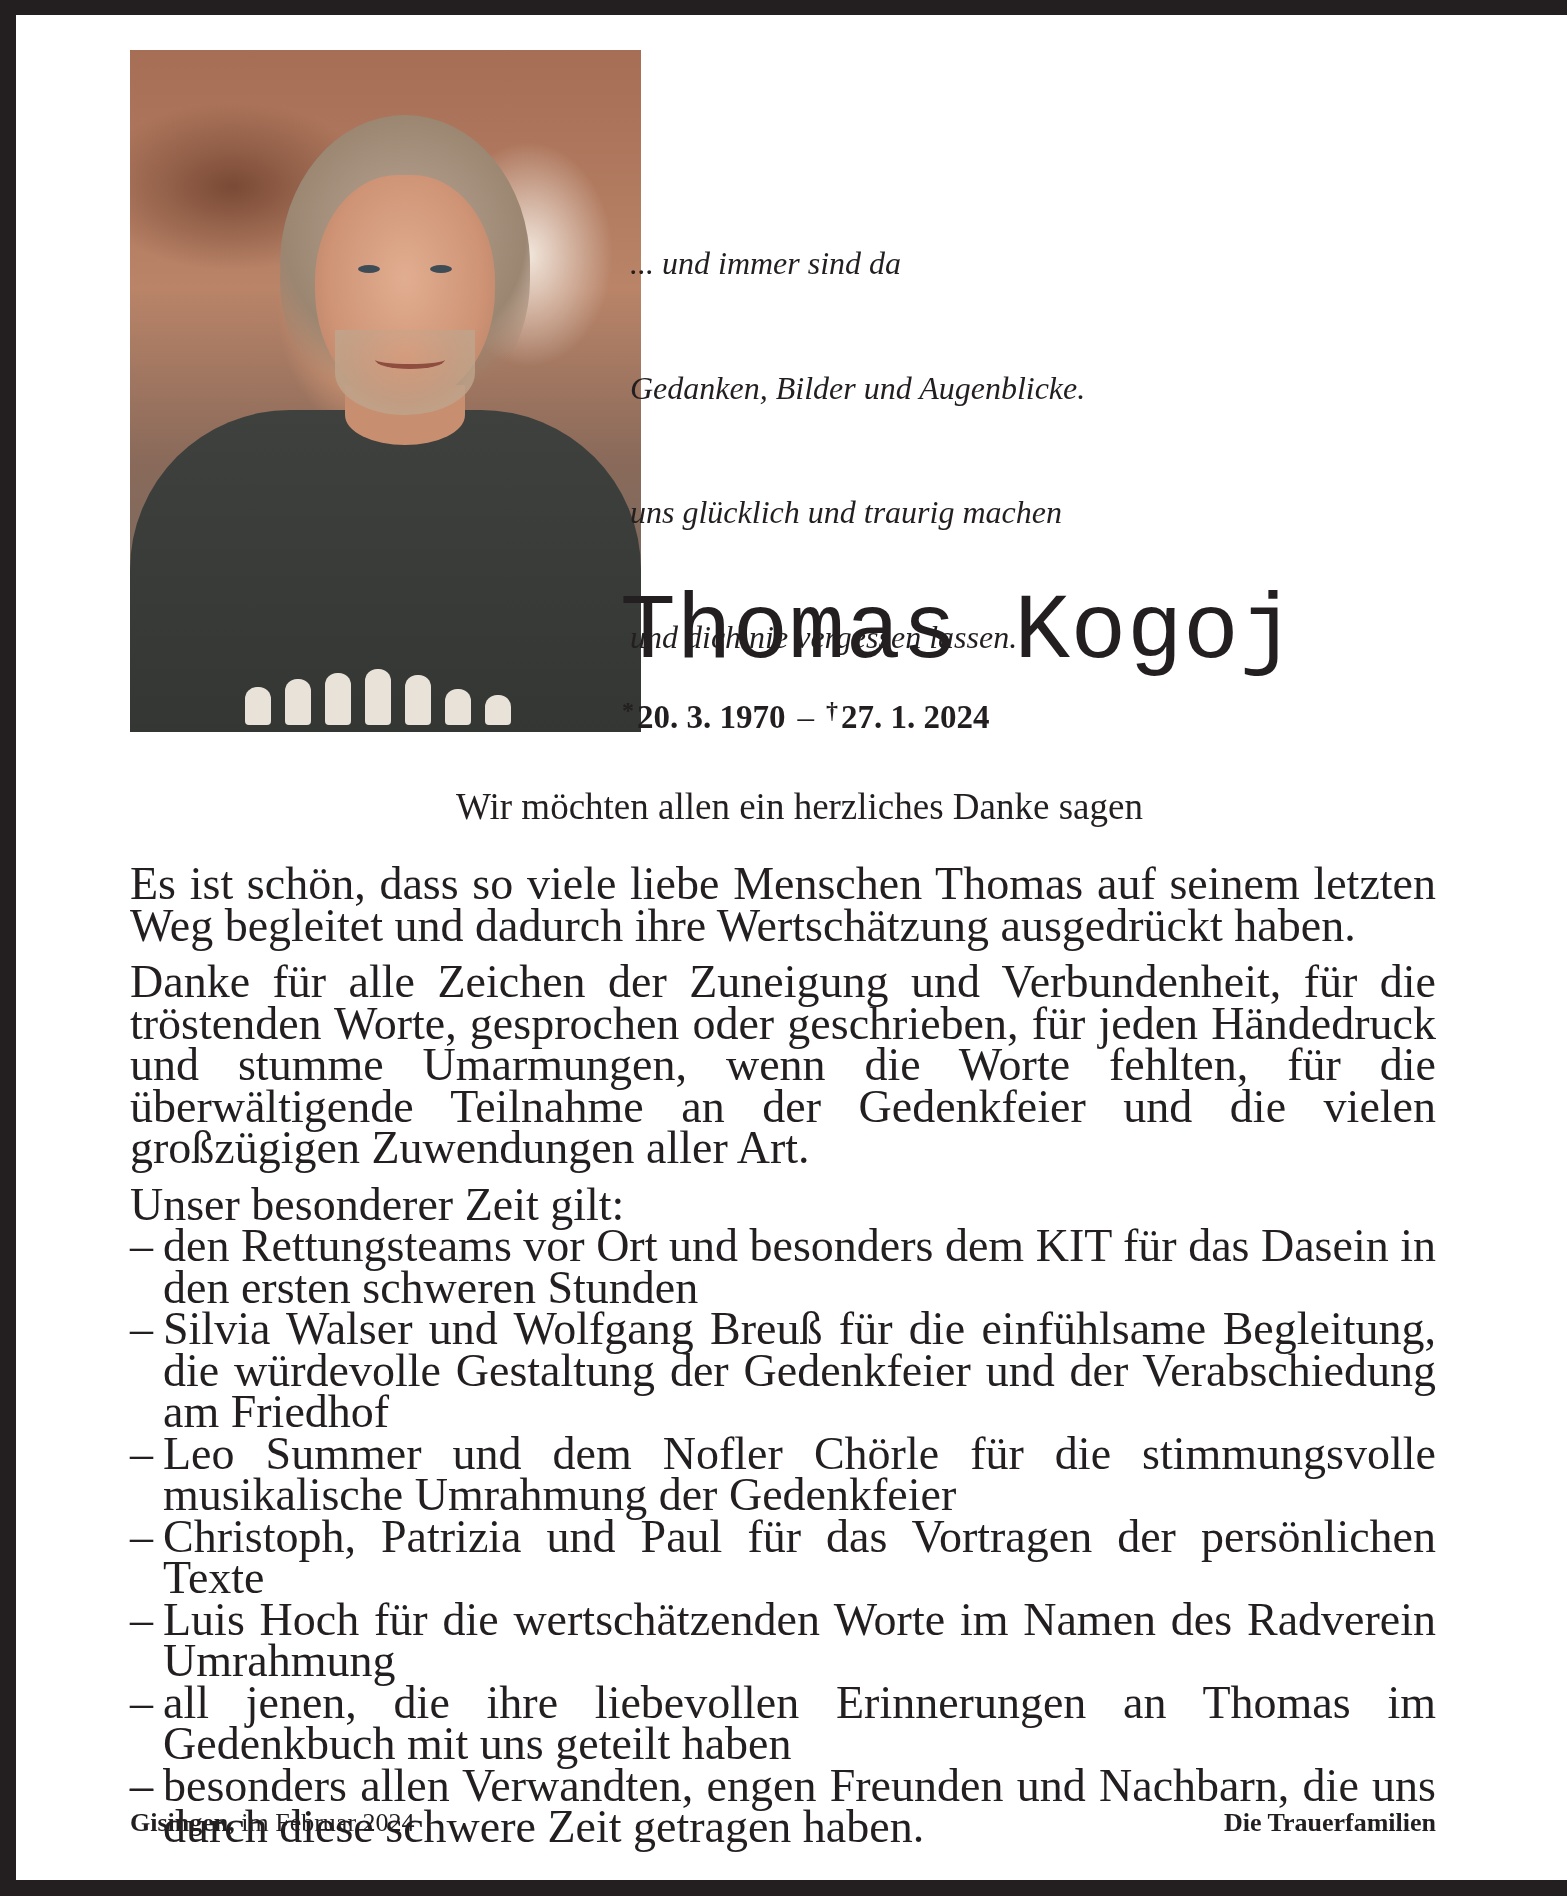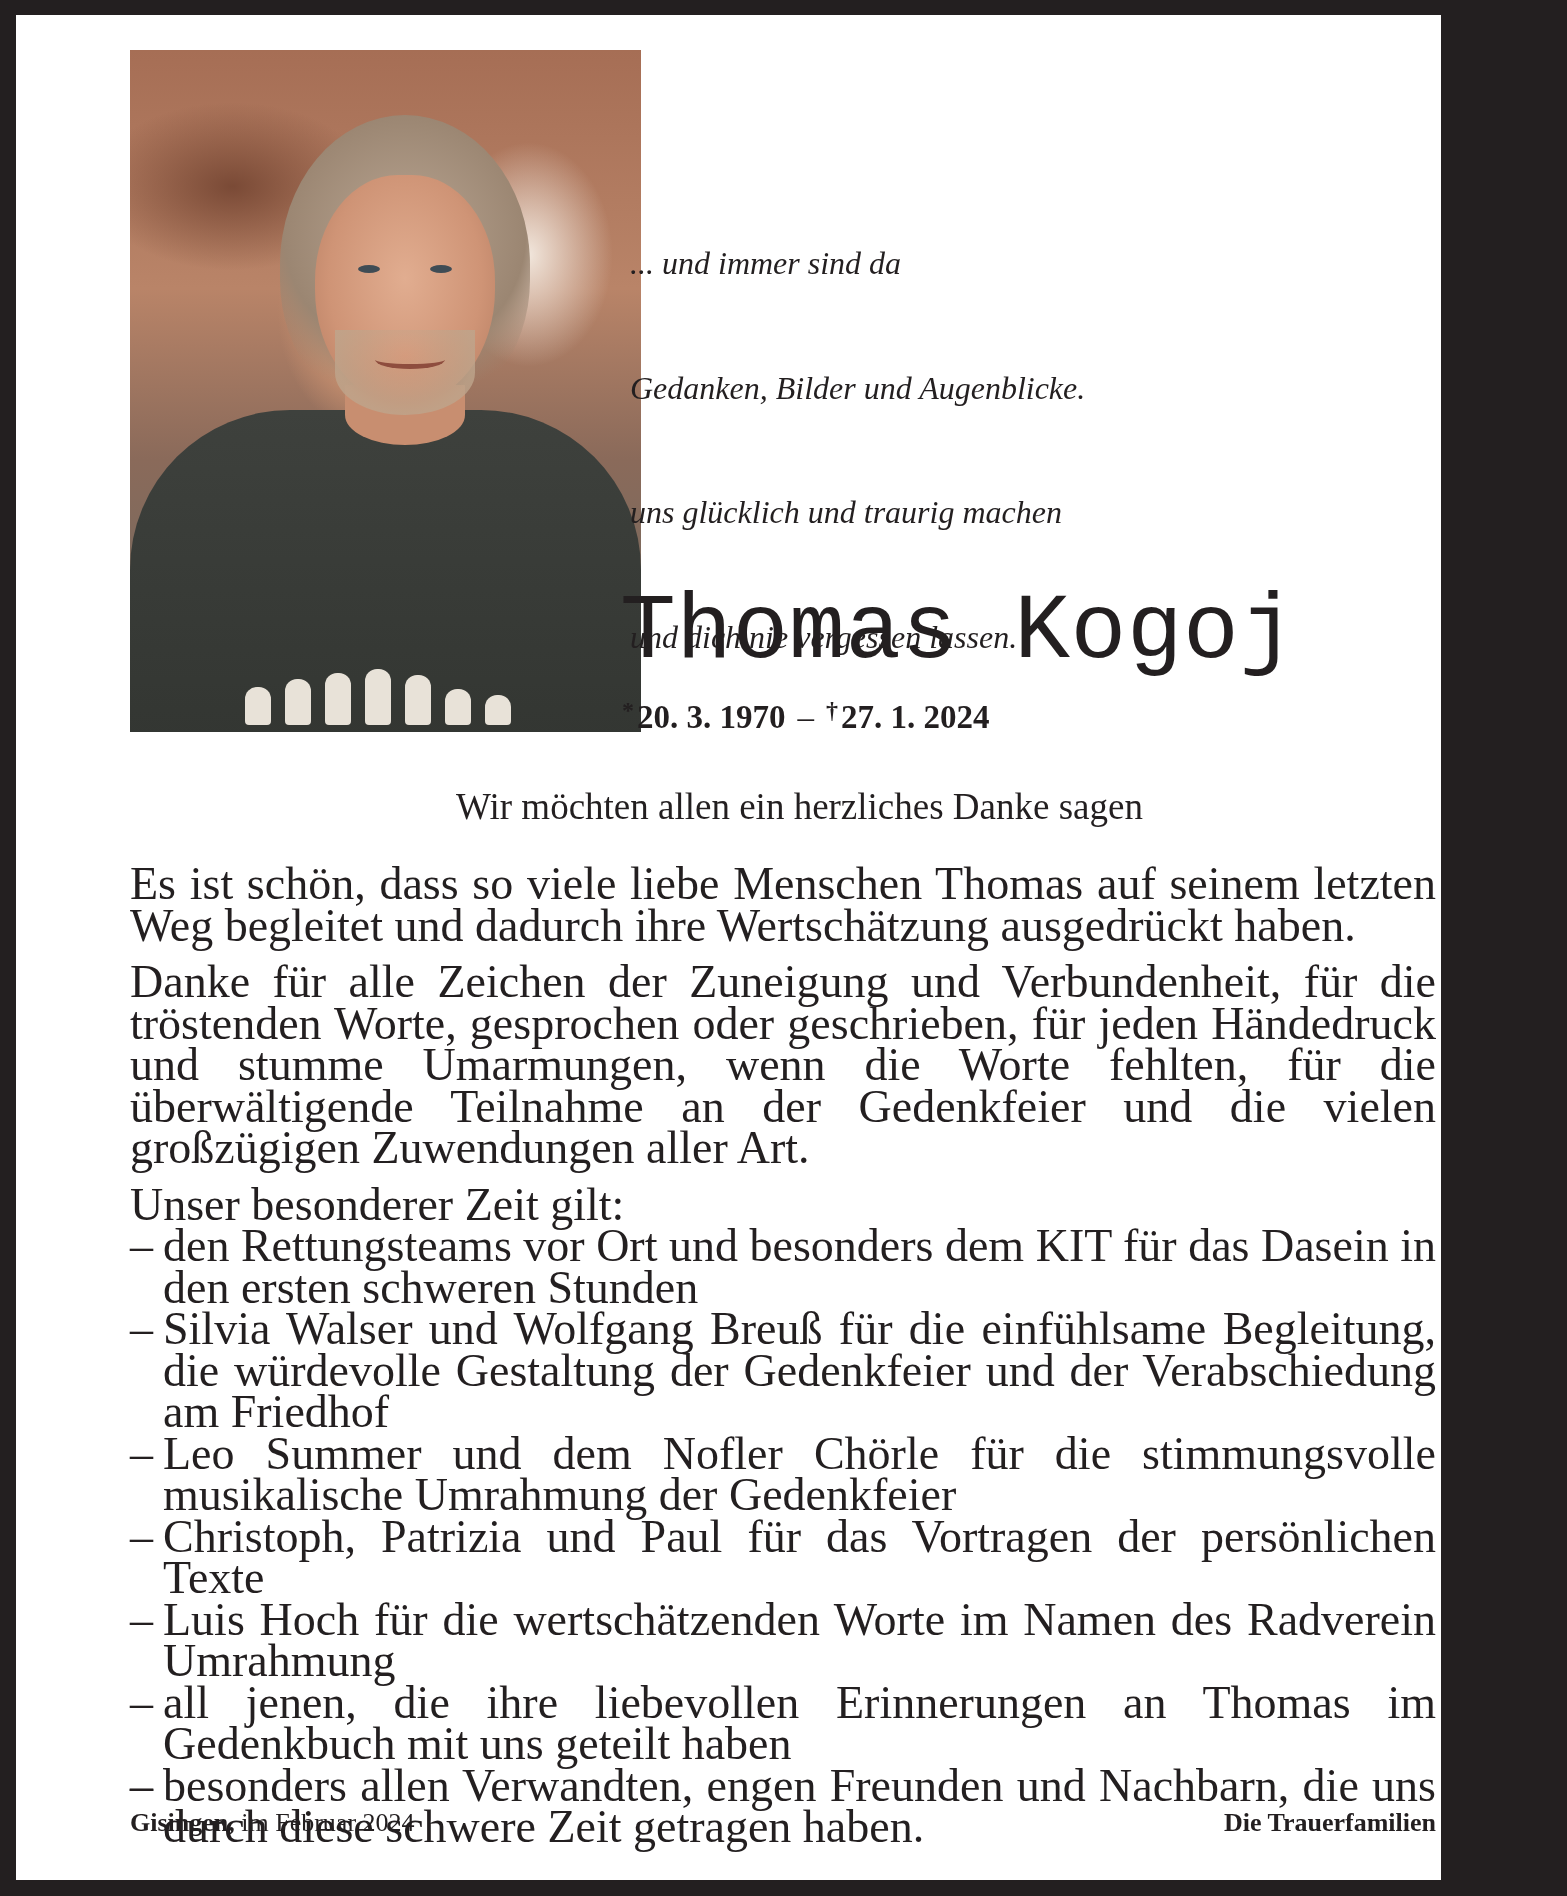--- a/index.html
+++ b/index.html
@@ -7,21 +7,21 @@
     width: 1567px; height: 1896px;
     background: #231f20;
     position: relative;
     overflow: hidden;
     font-family: "Liberation Serif", "DejaVu Serif", serif;
     color: #231f20;
   }
   .card {
     position: absolute;
     left: 16px; top: 15px;
-    width: 1425px; height: 1865px;
+    width: 1552px; height: 1865px;
     background: #ffffff;
   }
   .photo {
     position: absolute;
     left: 114px; top: 35px;
     width: 511px; height: 682px;
     overflow: hidden;
     background:
       radial-gradient(ellipse 140px 180px at 48% 38%, #d9a98a 0%, #c38d6e 45%, rgba(0,0,0,0) 70%),
       radial-gradient(ellipse 120px 160px at 78% 30%, #f1e6dc 0%, rgba(241,230,220,0) 70%),

